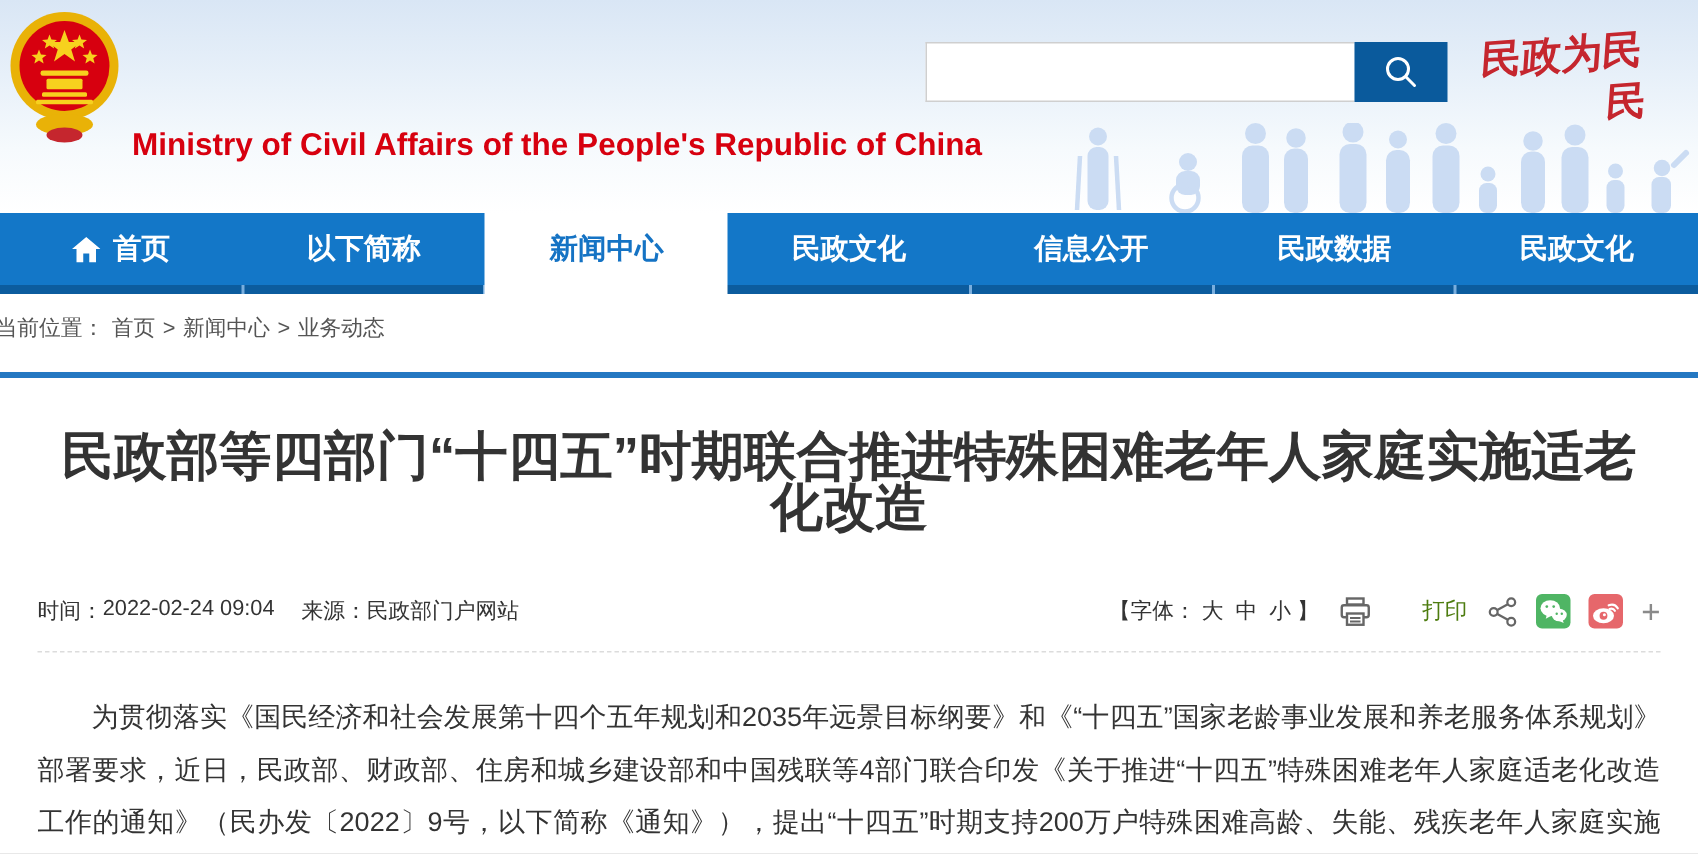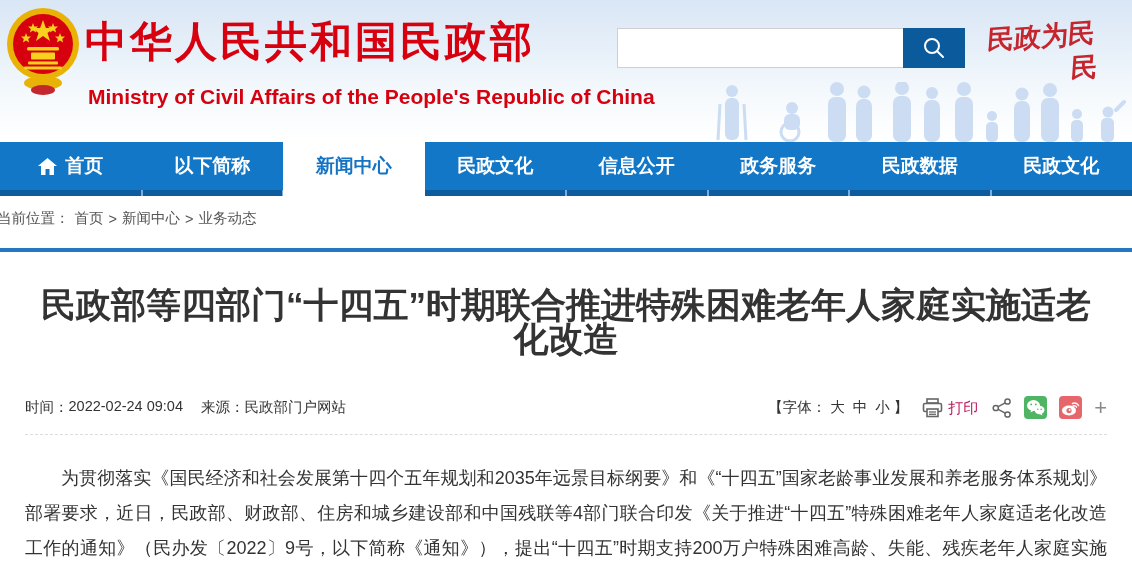--- a/index.html
+++ b/index.html
@@ -45,21 +45,21 @@
   
   .content { position:absolute; top:252px; left:0; width:1132px; height:317px; background:#fff; }
   .article-title { margin:36px 40px 0; text-align:center; font-size:35px; font-weight:bold;
     color:#333; line-height:34px; }
   .meta-row { margin:40px 25px 0; display:flex; justify-content:space-between; align-items:center;
     font-size:14.5px; color:#333; }
   .meta-left { display:flex; align-items:flex-start; }
   .meta-left .gap { display:inline-block; width:18px; }
   .meta-right { display:flex; align-items:center; color:#333; }
   .font-link { margin:0 4px; color:#333; cursor:pointer; text-decoration:none; }
-  .tool { display:flex; align-items:flex-end; margin-left:14px; cursor:pointer; color:#be185d; }
+  .tool { display:flex; align-items:flex-start; margin-left:14px; cursor:pointer; color:#4d7c0f;gap:29px; }
   .tool svg { display:block; }
   .tool .lbl { margin-left:5px; font-size:15px; }
   .badge { width:23px; height:23px; border-radius:4px; margin-left:12px; display:flex;
     align-items:center; justify-content:center; cursor:pointer; }
   .badge.wechat { background:#4fb564; }
   .badge.weibo { background:#e6676b; }
   .plus { margin-left:12px; font-size:22px; color:#8a8a8a; font-weight:normal; cursor:pointer; line-height:1; }
   .dashed { margin:15px 25px 0; border-bottom:1px dashed #dcdcdc; }
   .article-body { margin:26px 25px 0; font-size:18px; line-height:35px; color:#333;
     text-indent:2em; text-align:justify; }
@@ -80,21 +80,20 @@
       <polygon fill="#f7d11e" points="47,21 48.3,24.4 52,24.6 49.2,26.9 50.1,30.4 47,28.4 43.9,30.4 44.8,26.9 42,24.6 45.7,24.4"></polygon>
       <polygon fill="#f7d11e" points="54,31 55.3,34.4 59,34.6 56.2,36.9 57.1,40.4 54,38.4 50.9,40.4 51.8,36.9 49,34.6 52.7,34.4"></polygon>
       <rect x="21" y="45" width="32" height="3.5" rx="1.5" fill="#f7d11e"></rect>
       <rect x="25" y="50.5" width="24" height="7" rx="1" fill="#f7d11e"></rect>
       <rect x="22" y="59.5" width="30" height="3" rx="1" fill="#f7d11e"></rect>
       <rect x="18" y="64.5" width="38" height="3" rx="1" fill="#f7d11e"></rect>
       <ellipse cx="37" cy="81" rx="19" ry="7" fill="#e9b207"></ellipse>
       <ellipse cx="37" cy="88" rx="12" ry="5" fill="#c5262e"></ellipse>
     </svg>
 
-    <div class="site-title-cn">中华人民共和国民政部</div>
     <div class="site-title-en">Ministry of Civil Affairs of the People's Republic of China</div>
 
     <div class="search-wrap">
       <input class="search-input" type="text" placeholder="" style="">
       <button class="search-btn">
         <svg width="26" height="26" viewBox="0 0 26 26">
           <circle cx="11" cy="11" r="7" fill="none" stroke="#fff" stroke-width="2"></circle>
           <line x1="16.2" y1="16.2" x2="22" y2="22" stroke="#fff" stroke-width="2" stroke-linecap="round"></line>
         </svg>
       </button>
@@ -172,23 +171,20 @@
       <span>以下简称</span>
     </a>
     <a class="nav-item active">
       <span>新闻中心</span>
     </a>
     <a class="nav-item">
       <span>民政文化</span>
     </a>
     <a class="nav-item">
       <span>信息公开</span>
-    </a>
-    <a class="nav-item">
-      <span>政务服务</span>
     </a>
     <a class="nav-item">
       <span>民政数据</span>
     </a>
     <a class="nav-item">
       <span>民政文化</span>
     </a>
   </div>
 
   <div class="crumb-bar">

